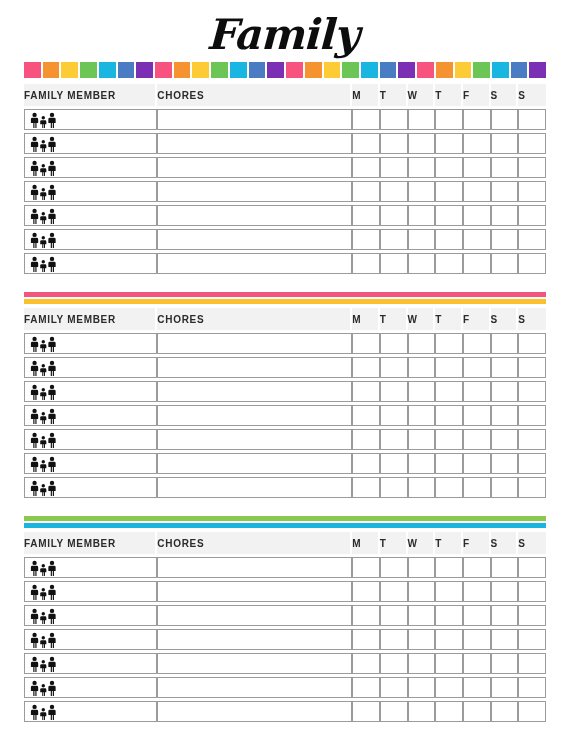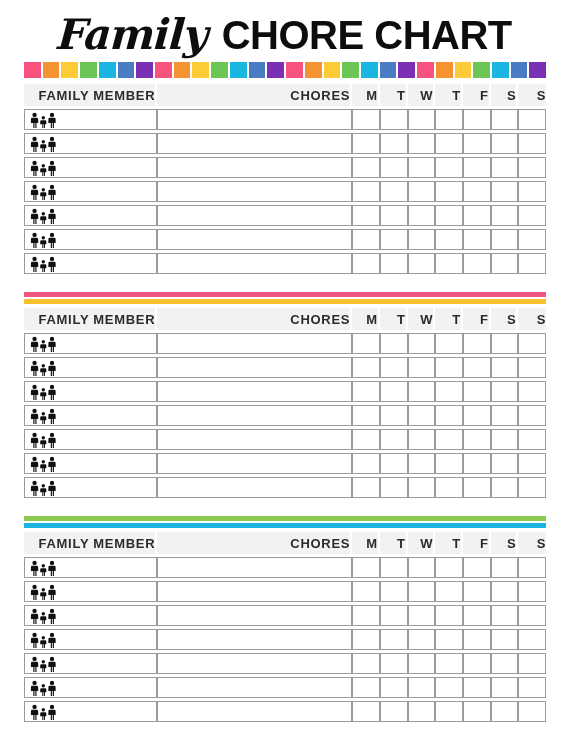--- a/index.html
+++ b/index.html
@@ -56,25 +56,25 @@
 
   .divider { margin-bottom: 4px; }
   .divider .bar { height: 5px; width: 100%; }
   .divider .bar + .bar { margin-top: 2px; }
 
   
   .chart-table { width: 100%; border-collapse: separate; border-spacing: 0; }
 
   .hdr-cell {
     background: #f2f2f2;
-    font-size: 13px;
+    font-size: 10px;
     font-weight: 600;
     letter-spacing: 0.7px;
     color: #2b2b2b;
-    text-align: right;
+    text-align: left;
     height: 22px;
     vertical-align: middle;
     border-right: 2px solid #ffffff;
   }
   .hdr-cell.last { border-right: none; }
   .hdr-member { width: 130px; }
   .hdr-chores { width: 190px; }
   .hdr-day { width: 27px; }
 
   .row-spacer { height: 3px; }
@@ -94,21 +94,20 @@
 
   .fam-icon { display: block; height: 16px; width: 30px; }
 </style>
 </head>
 <body>
 
 <div class="page">
 
   <div class="title-row">
     <span class="title-script">Family</span>
-    <span class="title-block">CHORE CHART</span>
   </div>
 
   <div class="rainbow" id="rainbow-strip">
       <div class="sq" style="background: rgb(248, 83, 126);"></div>
       <div class="sq" style="background: rgb(245, 147, 49);"></div>
       <div class="sq" style="background: rgb(252, 203, 54);"></div>
       <div class="sq" style="background: rgb(108, 198, 85);"></div>
       <div class="sq" style="background: rgb(24, 182, 224);"></div>
       <div class="sq" style="background: rgb(74, 124, 195);"></div>
       <div class="sq" style="background: rgb(122, 47, 181);"></div>

